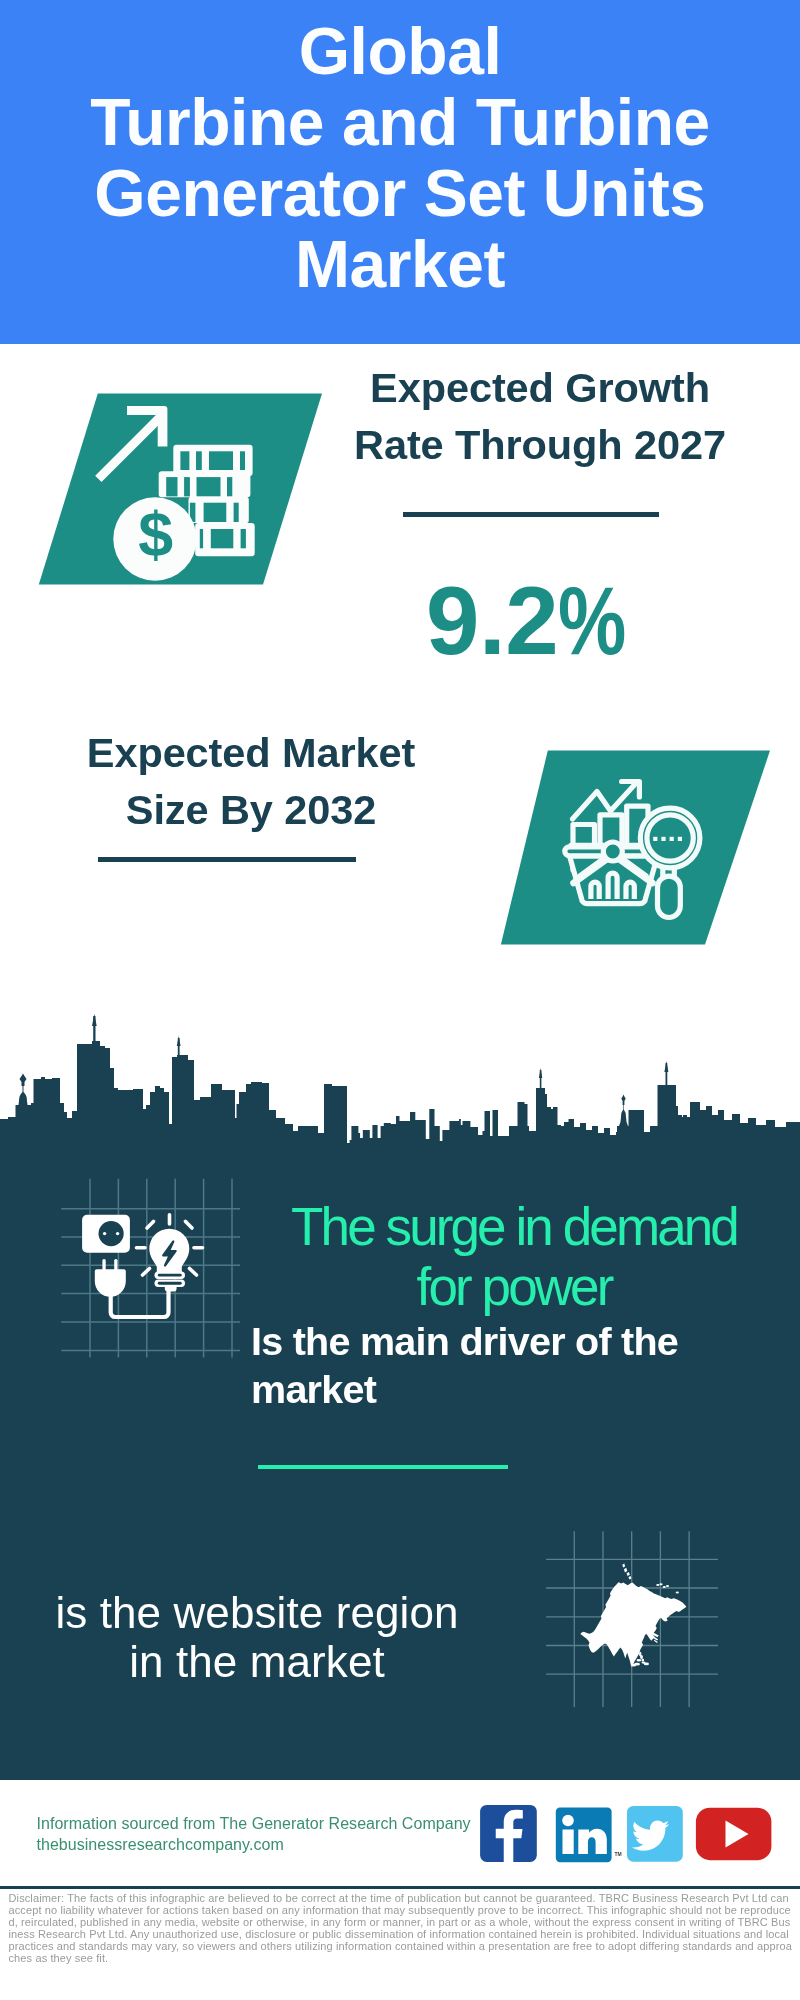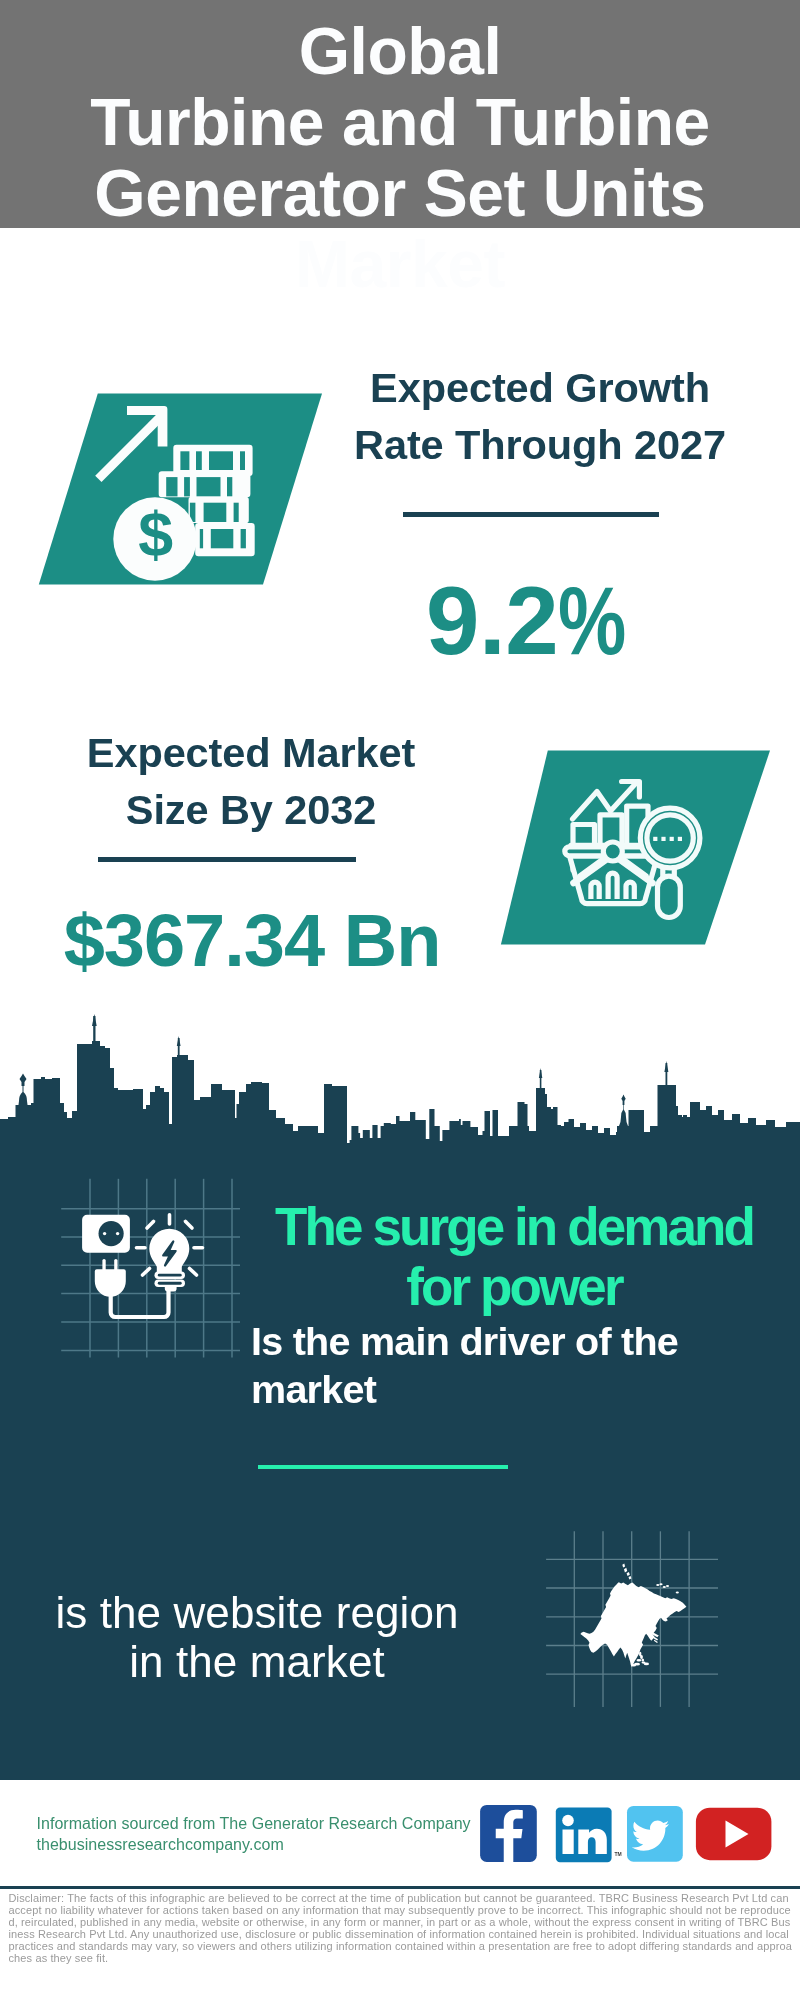--- a/index.html
+++ b/index.html
@@ -1,29 +1,29 @@
 <!DOCTYPE html>
 <html><head>
 <meta charset="utf-8">
 <style>
   *{margin:0;padding:0;box-sizing:border-box;}
   html,body{width:800px;height:2000px;}
   body{font-family:"Liberation Sans",sans-serif;background:#fff;overflow:hidden;
        -webkit-font-smoothing:antialiased;}
   .page{position:relative;width:800px;height:2000px;background:#fff;overflow:hidden;}
   .abs{position:absolute;}
-  .hdr{left:0;top:0;width:800px;height:228px;background:#737373;}
+  .hdr{left:0;top:0;width:800px;height:344px;background:#3b82f6;}
   .hdr-title{color:#fcfdfe;font-size:66px;font-weight:bold;text-align:center;
              line-height:71px;margin-top:16px;letter-spacing:-0.45px;white-space:pre-line;}
   .stat-label{font-size:41.5px;font-weight:bold;color:#1a4152;line-height:56.5px;
               text-align:center;letter-spacing:-0.1px;white-space:pre-line;}
   .rule{height:5px;background:#1a4152;}
   .stat-value{font-weight:bold;color:#1c8e85;text-align:center;white-space:nowrap;margin-top:24px;}
   .darkband{left:0;width:800px;background:#1a4152;}
-  .drv-head{font-size:53px;font-weight:bold;color:#26efad;text-align:center;
+  .drv-head{font-size:53px;font-weight:normal;color:#26efad;text-align:center;
             line-height:60px;letter-spacing:-2.9px;white-space:pre-line;}
   .drv-sub{font-size:39.5px;font-weight:bold;color:#fff;text-align:left;
            line-height:48.4px;letter-spacing:-0.74px;white-space:pre-line;}
   .mintrule{height:4px;background:#26efad;}
   .rg-head{font-size:43.5px;font-weight:bold;color:#26efad;text-align:center;letter-spacing:-0.6px;}
   .rg-sub{font-size:44px;color:#fff;text-align:center;line-height:48.5px;letter-spacing:+0.1px;white-space:pre-line;}
   .src{color:#398f6e;font-size:16px;line-height:21.1px;white-space:pre-line;letter-spacing:0.04px;}
   .footline{height:3px;background:#1a4152;}
   .disc{color:#9b9b9b;font-size:11px;line-height:12px;text-align:left;word-break:break-all;letter-spacing:0.12px;}
 </style>
@@ -70,21 +70,20 @@
     </g>
   </svg>
   <div class="abs stat-label" style="left:330px;top:360px;width:420px">Expected Growth
 Rate Through 2027</div>
   <div class="abs rule" style="left:403px;top:512px;width:256px"></div>
   <div class="abs stat-value" style="left:330px;top:542px;width:390px;font-size:96px;letter-spacing:-0.5px"><span>9.2</span><span style="display:inline-block;transform:scaleX(0.80);transform-origin:left center;margin-right:-19px">%</span></div>
 
   <div class="abs stat-label" style="left:41px;top:725px;width:420px">Expected Market
 Size By 2032</div>
   <div class="abs rule" style="left:98px;top:857px;width:258px"></div>
-  <div class="abs stat-value" style="left:57px;top:874px;width:390px;font-size:74px;letter-spacing:-1px">$367.34 Bn</div>
 
   <svg class="abs" style="left:490px;top:745px" width="295" height="205" viewBox="0 0 295 205">
     <polygon points="57.8,5.6 280,5.6 215,199.4 10.9,199.4" fill="#1c8e85"></polygon>
     <g fill="none" stroke="#f2fbfa" stroke-width="5.2" stroke-linecap="round" stroke-linejoin="round">
       <polyline points="82.5,74 107,46.5 120.5,66 147,37"></polyline>
       <polyline points="131.6,36.5 149.4,36.5 149.4,52"></polyline>
       <polyline points="83,125 83,79.5 104.5,79.5 104.5,125"></polyline>
       <polyline points="110,125 110,69.8 132,69.8 132,125"></polyline>
       <polyline points="136.7,125 136.7,61.1 158,61.1 158,125"></polyline>
     </g>

